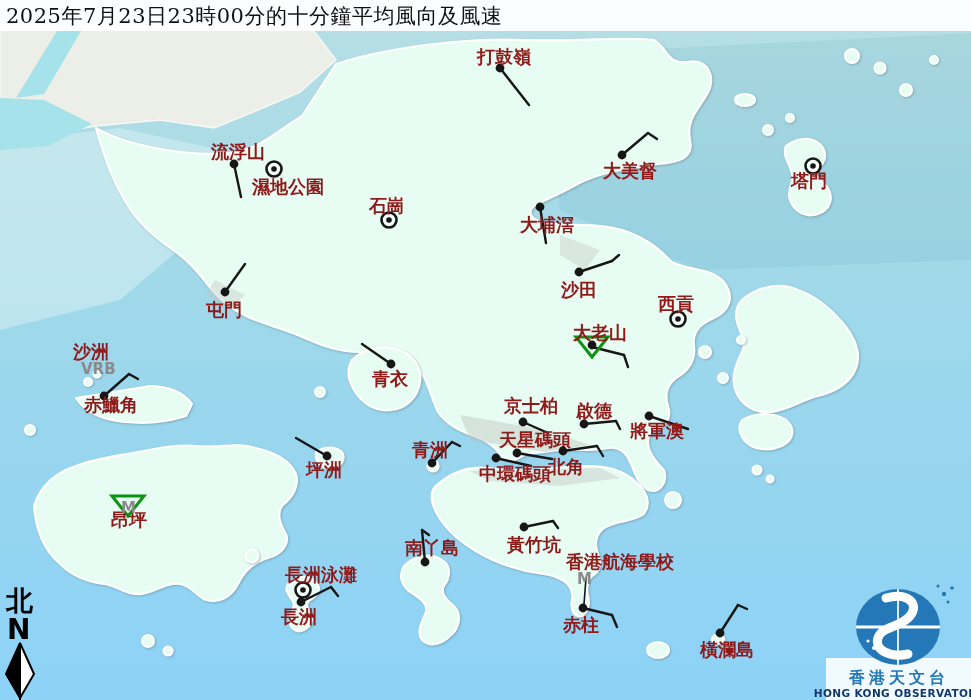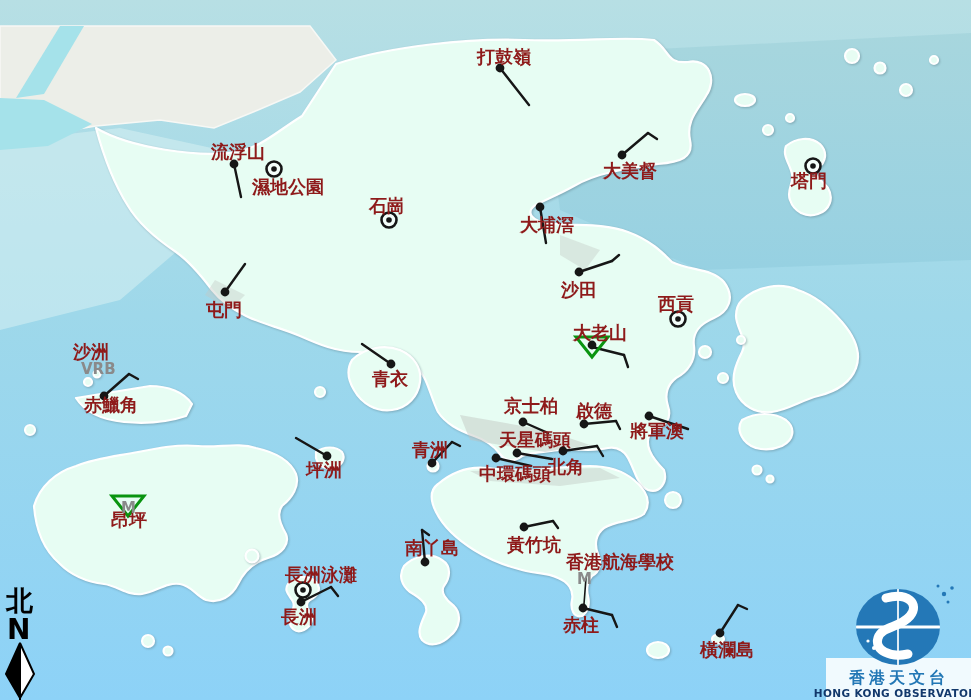--- a/index.html
+++ b/index.html
@@ -328,13 +328,16 @@
       <circle cx="952" cy="588" r="1.8" fill="#2478b7"></circle>
       <circle cx="948" cy="602" r="1.5" fill="#2478b7"></circle>
       <circle cx="938" cy="586" r="1.5" fill="#2478b7"></circle>
       <circle cx="874" cy="648" r="2" fill="#fff"></circle>
       <circle cx="868" cy="641" r="1.6" fill="#fff"></circle>
       <text class="logo-cn" x="899" y="683" text-anchor="middle" fill="#2277b5">香港天文台</text>
       <text class="logo-en" x="899" y="697" text-anchor="middle" fill="#12386b">HONG KONG OBSERVATORY</text>
     </g>
   </svg>
 
+  <div class="title-bar">
+    <span>2025年7月23日23時00分的十分鐘平均風向及風速</span>
+  </div>
 </div>
 
 </body></html>

